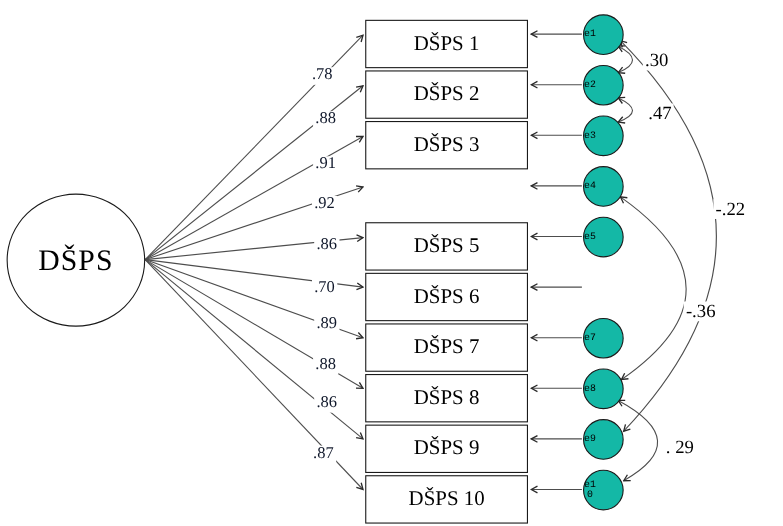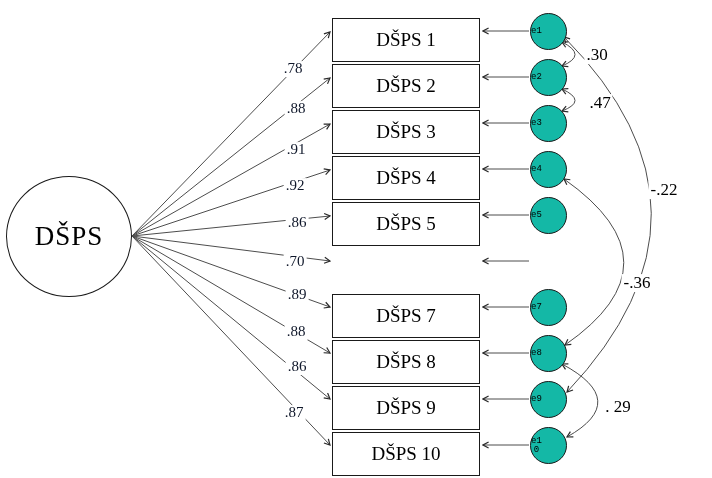--- a/index.html
+++ b/index.html
@@ -129,25 +129,25 @@
 
   <div class="box" style="top:18px">
       <span>DŠPS 1</span>
     </div>
   <div class="box" style="top:64px">
       <span>DŠPS 2</span>
     </div>
   <div class="box" style="top:110px">
       <span>DŠPS 3</span>
     </div>
-  <div class="box" style="top:156px">
-      <span>DŠPS 4</span>
-    </div>
   <div class="box" style="top:202px">
       <span>DŠPS 5</span>
+    </div>
+  <div class="box" style="top:248px">
+      <span>DŠPS 6</span>
     </div>
   <div class="box" style="top:294px">
       <span>DŠPS 7</span>
     </div>
   <div class="box" style="top:340px">
       <span>DŠPS 8</span>
     </div>
   <div class="box" style="top:386px">
       <span>DŠPS 9</span>
     </div>

